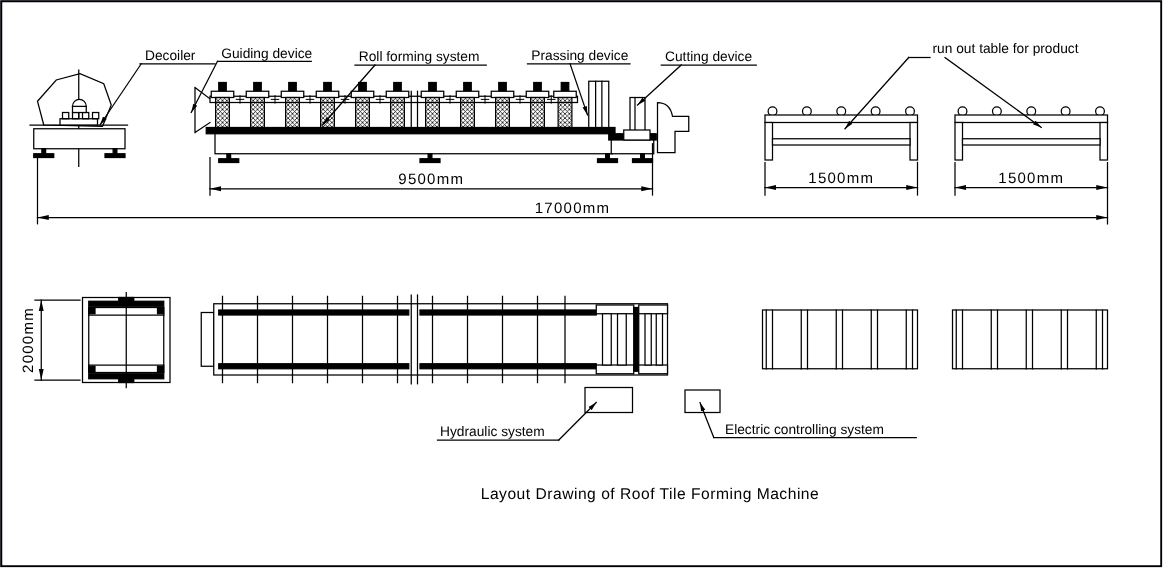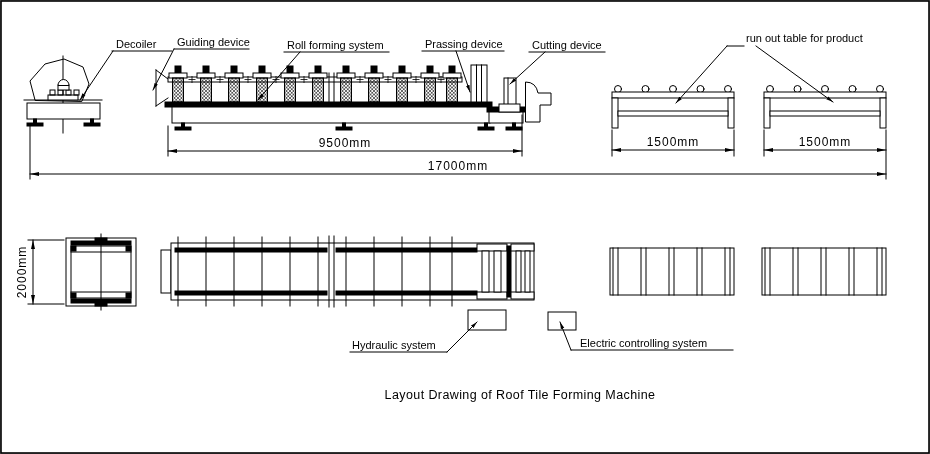--- a/index.html
+++ b/index.html
@@ -1,16 +1,16 @@
 <!DOCTYPE html>
 <html><head>
 <meta charset="utf-8">
 <style>
   html,body{margin:0;padding:0;background:#fff;}
-  .stage{width:930px;height:454px;position:relative;background:#a3a3a3;overflow:hidden;}
+  .stage{width:930px;height:454px;position:relative;background:#c4b5fd;overflow:hidden;}
   svg{display:block;}
   .t{fill:#000;stroke:none;font-family:"Liberation Sans",sans-serif;font-size:11px;}
   .dim{fill:#000;stroke:none;font-family:"Liberation Sans",sans-serif;font-size:12px;letter-spacing:1px;}
   .title{fill:#000;stroke:none;font-family:"Liberation Sans",sans-serif;font-size:12.5px;letter-spacing:.4px;}
 </style>
 </head>
 <body>
 
 <div class="stage">
 <svg width="930" height="454" viewBox="0 0 930 454">

